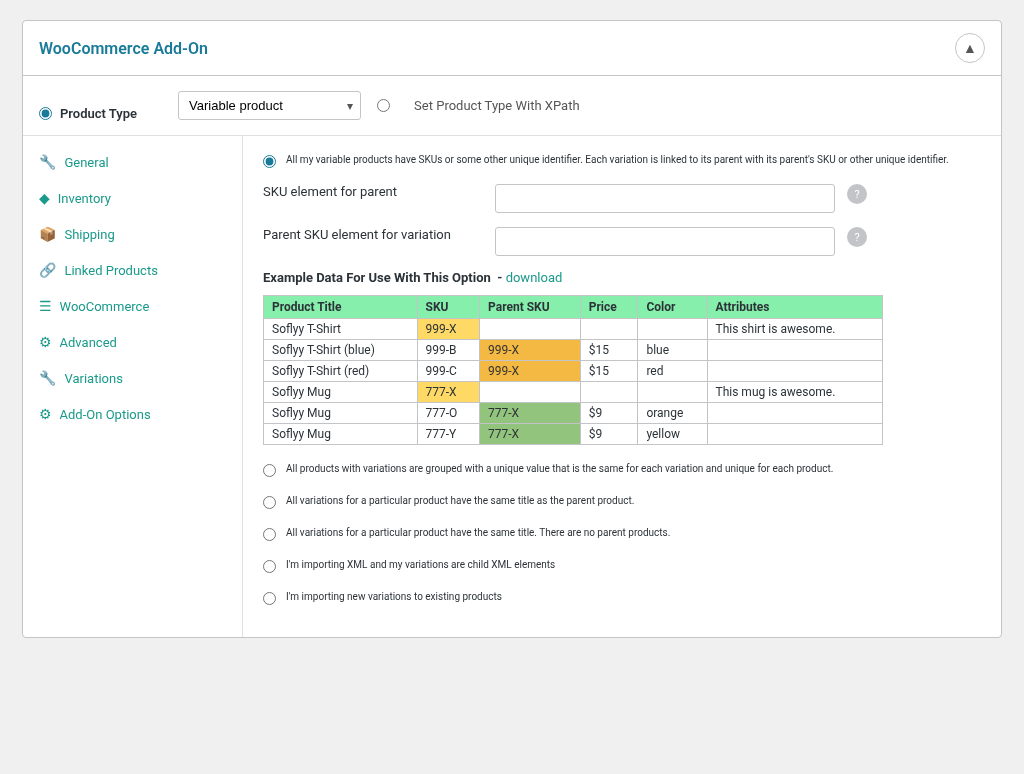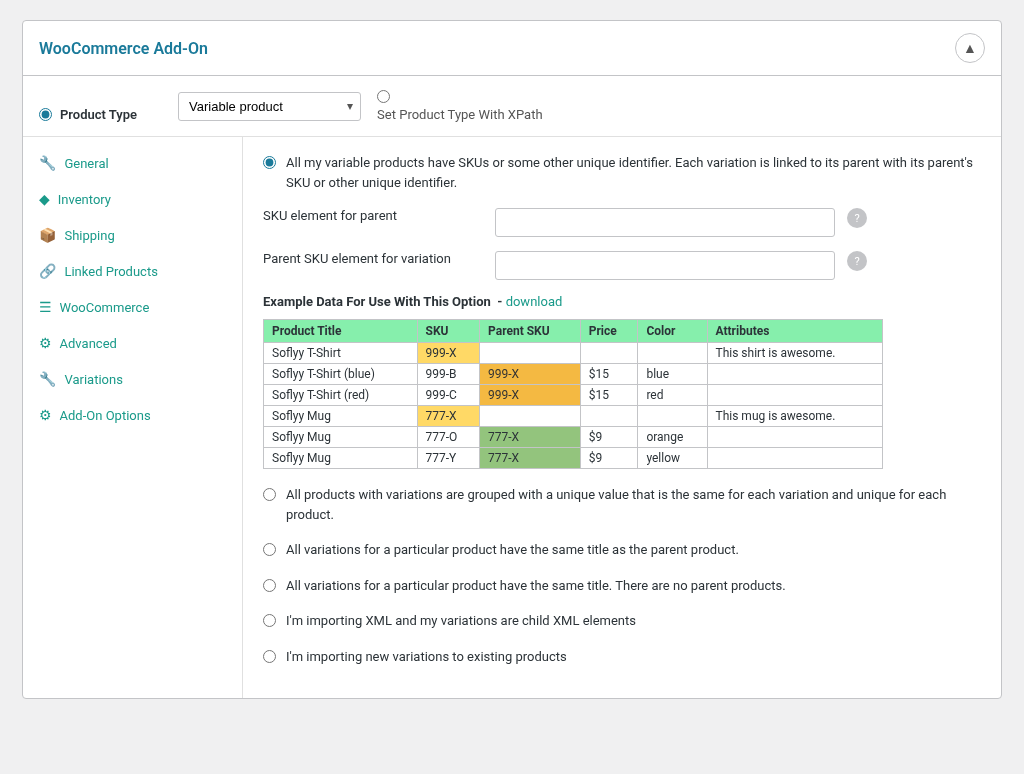--- a/index.html
+++ b/index.html
@@ -84,24 +84,23 @@
       position: absolute;
       right: 8px;
       top: 50%;
       transform: translateY(-50%);
       pointer-events: none;
       color: #555;
       font-size: 12px;
     }
     .xpath-option {
       display: flex;
-      align-items: flex-start;
-      gap: 4px;
+      align-items: center;
+      gap: 24px;
       color: #555;
-      flex-direction: column;
     }
     .xpath-option input[type="radio"] {
       accent-color: #1a7a9a;
     }
     
     .sidebar {
       width: 220px;
       min-width: 220px;
       border-right: 1px solid #e0e0e0;
       padding: 8px 0;
@@ -130,21 +129,21 @@
       display: flex;
       align-items: flex-start;
       gap: 10px;
       margin-bottom: 16px;
     }
     .radio-option input[type="radio"] {
       margin-top: 2px;
       accent-color: #1a7a9a;
     }
     .radio-option label {
-      font-size: 13px;
+      font-size: 10px;
       color: #2c3338;
       line-height: 1.5;
     }
     
     .sku-field-row {
       display: flex;
       gap: 12px;
       margin-bottom: 14px;
       padding-left: 0;
     }

